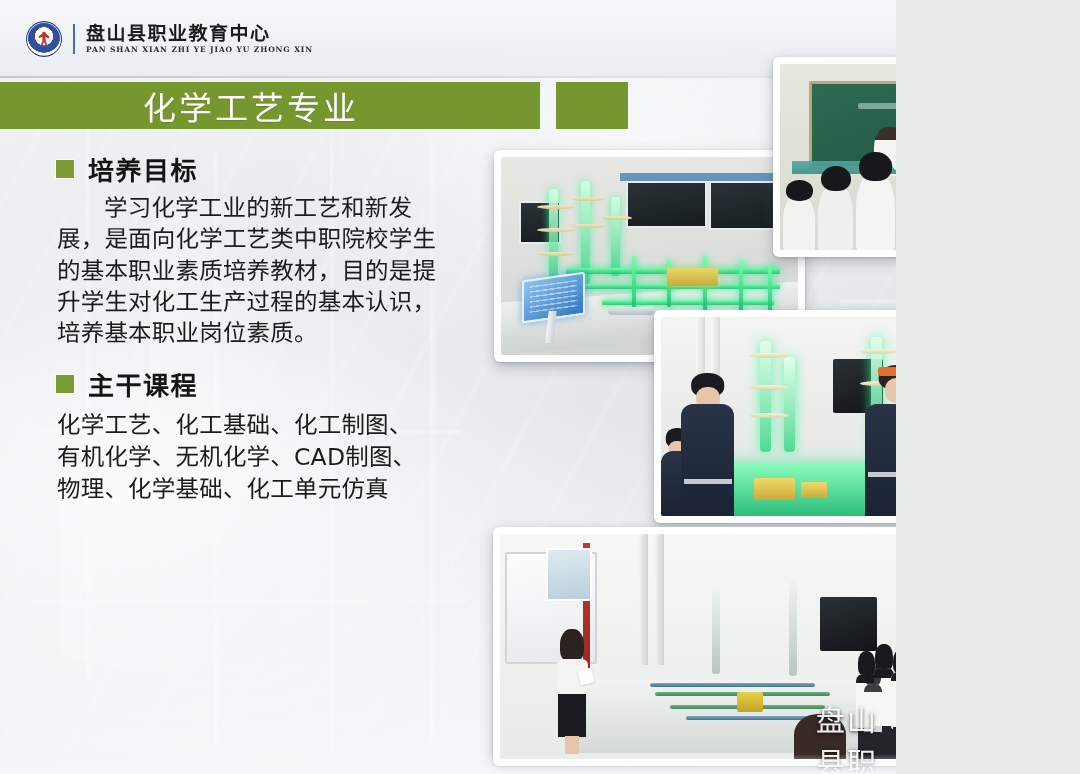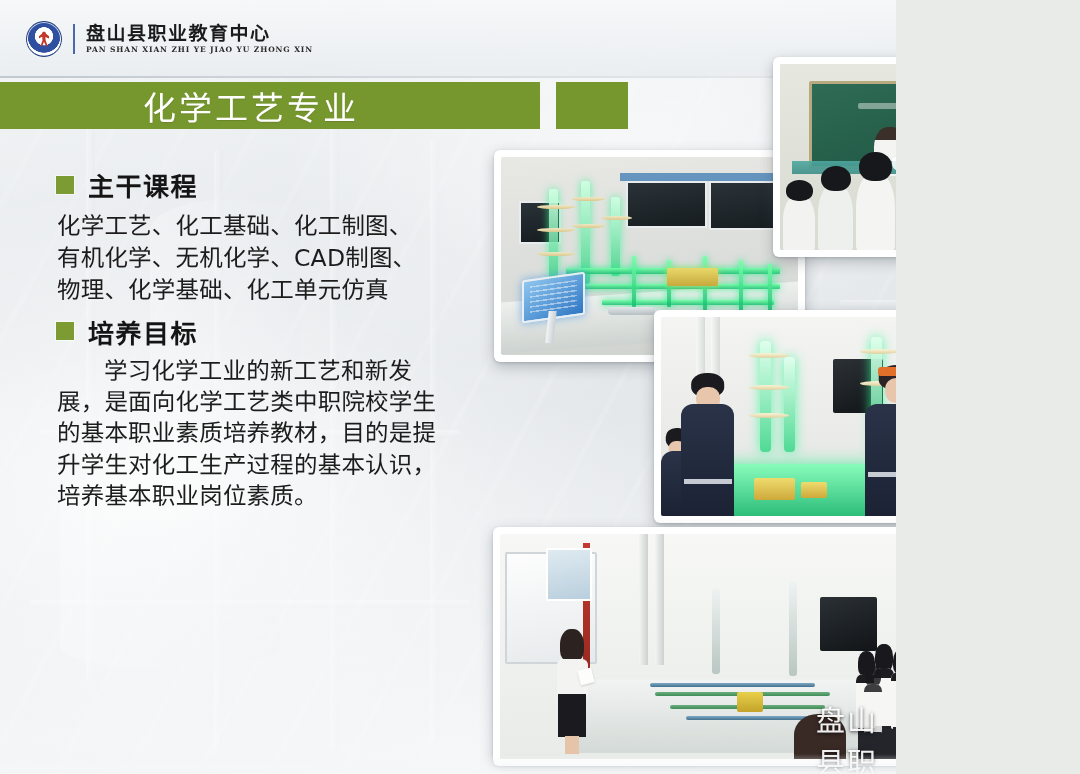--- a/index.html
+++ b/index.html
@@ -384,36 +384,36 @@
   </div>
   <div class="header-rule"></div>
 
   <div class="title-band">
     <span class="title-text">化学工艺专业</span>
   </div>
   <div class="title-chip"></div>
 
   <div class="content">
 
+    <div class="section" id="sec-goal">
+      <div class="sec-head">
+        <span class="bullet"></span>
+        <span class="sec-title">培养目标</span>
+      </div>
+      <div class="sec-body indent">学习化学工业的新工艺和新发展，是面向化学工艺类中职院校学生的基本职业素质培养教材，目的是提升学生对化工生产过程的基本认识，培养基本职业岗位素质。</div>
+    </div>
+
     <div class="section" id="sec-courses">
       <div class="sec-head">
         <span class="bullet"></span>
         <span class="sec-title">主干课程</span>
       </div>
       <div class="sec-body">化学工艺、化工基础、化工制图、
 有机化学、无机化学、CAD制图、
 物理、化学基础、化工单元仿真</div>
-    </div>
-
-    <div class="section" id="sec-goal">
-      <div class="sec-head">
-        <span class="bullet"></span>
-        <span class="sec-title">培养目标</span>
-      </div>
-      <div class="sec-body indent">学习化学工业的新工艺和新发展，是面向化学工艺类中职院校学生的基本职业素质培养教材，目的是提升学生对化工生产过程的基本认识，培养基本职业岗位素质。</div>
     </div>
 
 
   </div>
 
   <div class="photo" id="photo-model">
     <div class="inner sc-model">
       <div class="win" style="left:42%;top:12%;width:26%;height:22%;"></div>
       <div class="win" style="left:70%;top:12%;width:28%;height:23%;"></div>
       <div class="win" style="left:6%;top:22%;width:13%;height:20%;"></div>

